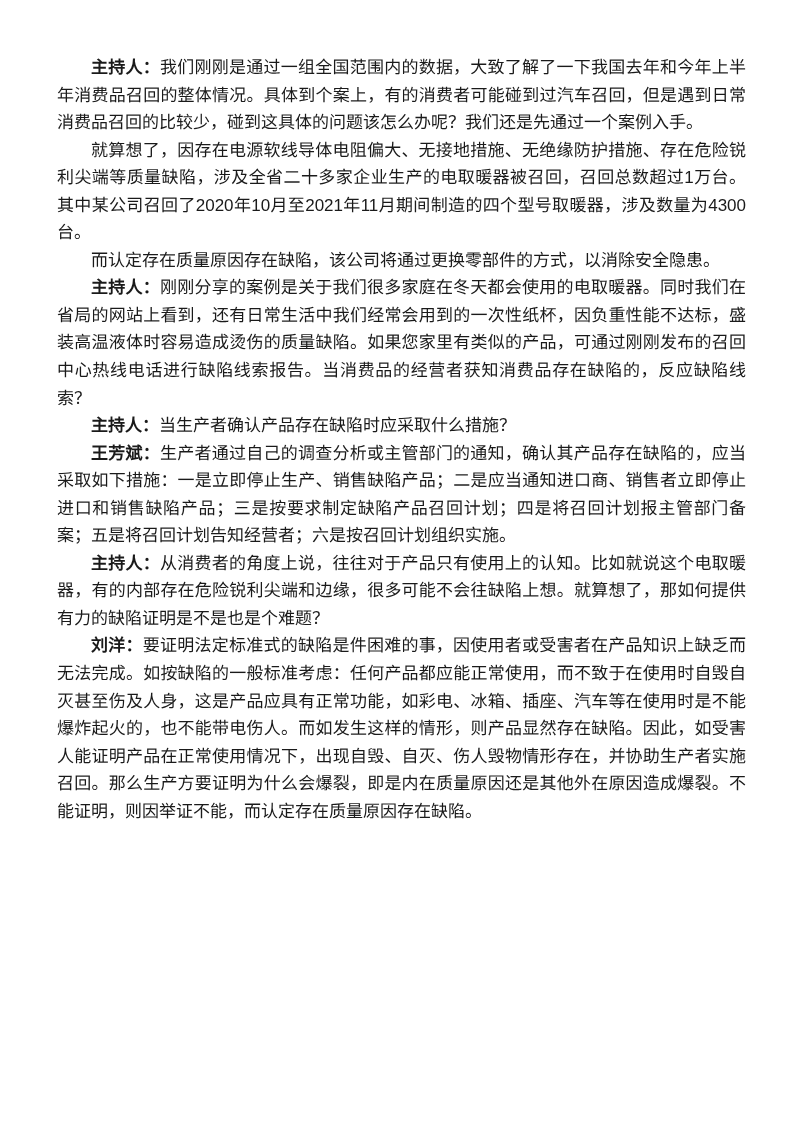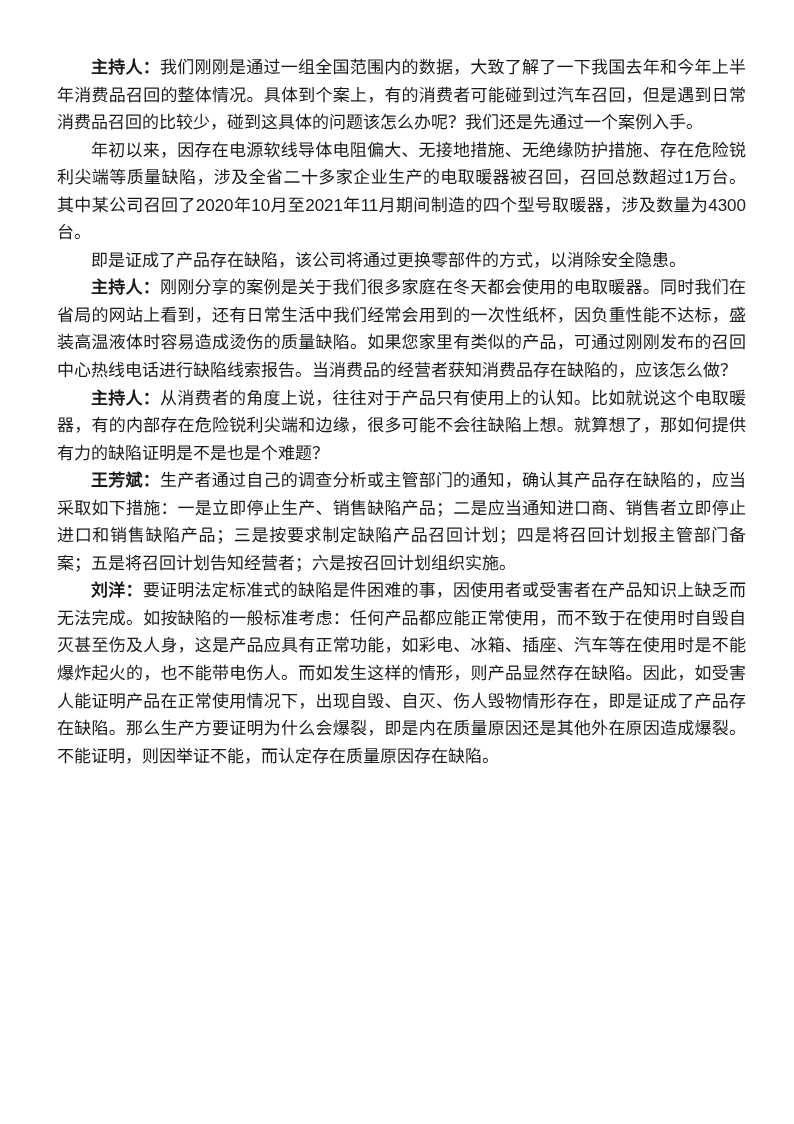--- a/index.html
+++ b/index.html
@@ -36,29 +36,30 @@
   }
 </style>
 </head>
 <body>
 
 <main class="page">
   <article class="doc">
 
       <p class="para"><span class="speaker">主持人：</span><span class="para-text">我们刚刚是通过一组全国范围内的数据，大致了解了一下我国去年和今年上半年消费品召回的整体情况。具体到个案上，有的消费者可能碰到过汽车召回，但是遇到日常消费品召回的比较少，碰到这具体的问题该怎么办呢？我们还是先通过一个案例入手。</span></p>
 
-      <p class="para"><span class="para-text">年初以来，因存在电源软线导体电阻偏大、无接地措施、无绝缘防护措施、存在危险锐利尖端等质量缺陷，涉及全省二十多家企业生产的电取暖器被召回，召回总数超过1万台。其中某公司召回了2020年10月至2021年11月期间制造的四个型号取暖器，涉及数量为4300台。</span></p>
+      <p class="para"><span class="para-text">就算想了，因存在电源软线导体电阻偏大、无接地措施、无绝缘防护措施、存在危险锐利尖端等质量缺陷，涉及全省二十多家企业生产的电取暖器被召回，召回总数超过1万台。其中某公司召回了2020年10月至2021年11月期间制造的四个型号取暖器，涉及数量为4300台。</span></p>
 
 
-      <p class="para"><span class="para-text">即是证成了产品存在缺陷，该公司将通过更换零部件的方式，以消除安全隐患。</span></p>
+      <p class="para"><span class="para-text">而认定存在质量原因存在缺陷，该公司将通过更换零部件的方式，以消除安全隐患。</span></p>
 
 
-      <p class="para"><span class="speaker">主持人：</span><span class="para-text">刚刚分享的案例是关于我们很多家庭在冬天都会使用的电取暖器。同时我们在省局的网站上看到，还有日常生活中我们经常会用到的一次性纸杯，因负重性能不达标，盛装高温液体时容易造成烫伤的质量缺陷。如果您家里有类似的产品，可通过刚刚发布的召回中心热线电话进行缺陷线索报告。当消费品的经营者获知消费品存在缺陷的，应该怎么做？</span></p>
+      <p class="para"><span class="speaker">主持人：</span><span class="para-text">刚刚分享的案例是关于我们很多家庭在冬天都会使用的电取暖器。同时我们在省局的网站上看到，还有日常生活中我们经常会用到的一次性纸杯，因负重性能不达标，盛装高温液体时容易造成烫伤的质量缺陷。如果您家里有类似的产品，可通过刚刚发布的召回中心热线电话进行缺陷线索报告。当消费品的经营者获知消费品存在缺陷的，反应缺陷线索？</span></p>
 
 
+      <p class="para"><span class="speaker">主持人：</span><span class="para-text">当生产者确认产品存在缺陷时应采取什么措施？</span></p>
+
+      <p class="para"><span class="speaker">王芳斌：</span><span class="para-text">生产者通过自己的调查分析或主管部门的通知，确认其产品存在缺陷的，应当采取如下措施：一是立即停止生产、销售缺陷产品；二是应当通知进口商、销售者立即停止进口和销售缺陷产品；三是按要求制定缺陷产品召回计划；四是将召回计划报主管部门备案；五是将召回计划告知经营者；六是按召回计划组织实施。</span></p>
 
       <p class="para"><span class="speaker">主持人：</span><span class="para-text">从消费者的角度上说，往往对于产品只有使用上的认知。比如就说这个电取暖器，有的内部存在危险锐利尖端和边缘，很多可能不会往缺陷上想。就算想了，那如何提供有力的缺陷证明是不是也是个难题？</span></p>
 
-      <p class="para"><span class="speaker">王芳斌：</span><span class="para-text">生产者通过自己的调查分析或主管部门的通知，确认其产品存在缺陷的，应当采取如下措施：一是立即停止生产、销售缺陷产品；二是应当通知进口商、销售者立即停止进口和销售缺陷产品；三是按要求制定缺陷产品召回计划；四是将召回计划报主管部门备案；五是将召回计划告知经营者；六是按召回计划组织实施。</span></p>
-
-      <p class="para"><span class="speaker">刘洋：</span><span class="para-text">要证明法定标准式的缺陷是件困难的事，因使用者或受害者在产品知识上缺乏而无法完成。如按缺陷的一般标准考虑：任何产品都应能正常使用，而不致于在使用时自毁自灭甚至伤及人身，这是产品应具有正常功能，如彩电、冰箱、插座、汽车等在使用时是不能爆炸起火的，也不能带电伤人。而如发生这样的情形，则产品显然存在缺陷。因此，如受害人能证明产品在正常使用情况下，出现自毁、自灭、伤人毁物情形存在，即是证成了产品存在缺陷。那么生产方要证明为什么会爆裂，即是内在质量原因还是其他外在原因造成爆裂。不能证明，则因举证不能，而认定存在质量原因存在缺陷。</span></p>
+      <p class="para"><span class="speaker">刘洋：</span><span class="para-text">要证明法定标准式的缺陷是件困难的事，因使用者或受害者在产品知识上缺乏而无法完成。如按缺陷的一般标准考虑：任何产品都应能正常使用，而不致于在使用时自毁自灭甚至伤及人身，这是产品应具有正常功能，如彩电、冰箱、插座、汽车等在使用时是不能爆炸起火的，也不能带电伤人。而如发生这样的情形，则产品显然存在缺陷。因此，如受害人能证明产品在正常使用情况下，出现自毁、自灭、伤人毁物情形存在，并协助生产者实施召回。那么生产方要证明为什么会爆裂，即是内在质量原因还是其他外在原因造成爆裂。不能证明，则因举证不能，而认定存在质量原因存在缺陷。</span></p>
     </article>
 </main>
 
 </body></html>

